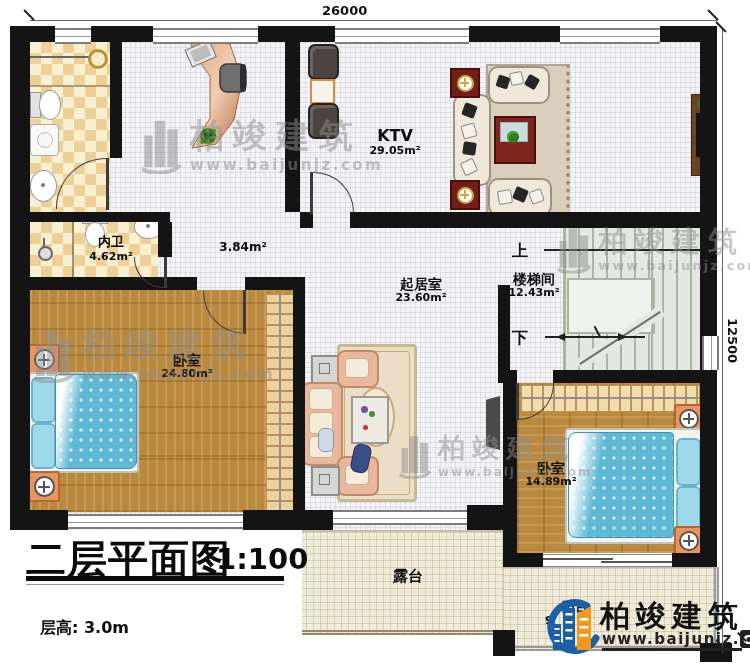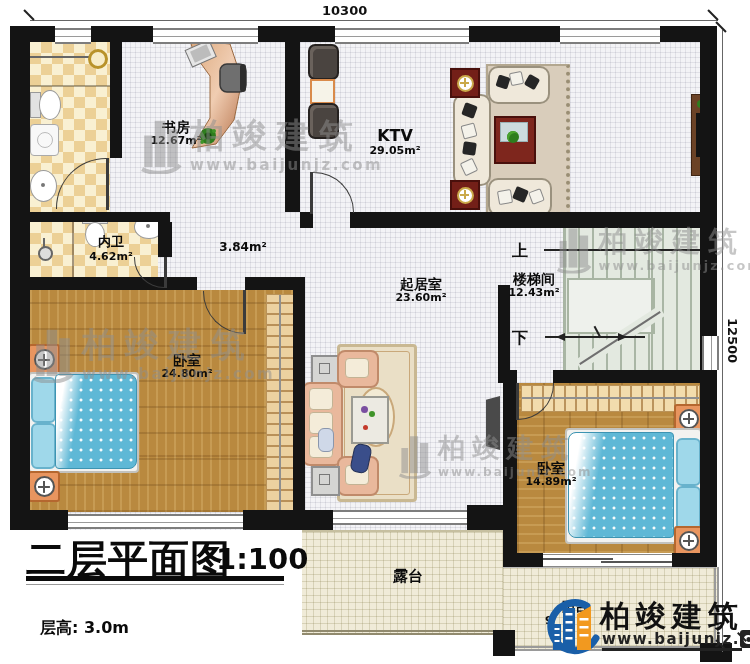--- a/index.html
+++ b/index.html
@@ -262,24 +262,20 @@
   <div class="arc" style="left:517px;top:383px;width:36px;height:36px;border-right-width:1.5px;border-bottom-width:1.5px;border-bottom-right-radius:36px;"></div>
 
   <div class="abs" style="left:512px;top:241px;font-size:16px;font-weight:800;color:#111;">上</div>
   <div class="abs" style="left:544px;top:249px;width:156px;height:2px;background:#222;"></div>
   <div class="abs" style="left:512px;top:328px;font-size:16px;font-weight:800;color:#111;">下</div>
   <div class="abs" style="left:545px;top:336px;width:100px;height:2px;background:#222;"></div>
   <div class="abs" style="left:556px;top:333px;width:0;height:0;border-top:4px solid transparent;border-bottom:4px solid transparent;border-right:9px solid #222;"></div>
   <div class="abs" style="left:618px;top:333px;width:0;height:0;border-top:4px solid transparent;border-bottom:4px solid transparent;border-left:9px solid #222;"></div>
   <div class="abs" style="left:591px;top:331px;width:13px;height:2px;background:#222;transform:rotate(62deg);"></div>
 
-  <div class="rlabel" style="left:136px;top:119px;width:80px;">
-    <div class="rn">书房</div>
-    <div class="ra">12.67m²</div>
-  </div>
   <div class="rlabel" style="left:345px;top:127px;width:100px;">
     <div class="rn" style="font-size:16px;">KTV</div>
     <div class="ra">29.05m²</div>
   </div>
   <div class="rlabel" style="left:76px;top:236px;width:70px;">
     <div class="rn" style="font-size:13px;font-family:Liberation Mono, monospace;">内卫</div>
     <div class="ra">4.62m²</div>
   </div>
   <div class="rlabel" style="left:200px;top:241px;width:86px;">
     <div class="ra" style="font-size:12px;">3.84m²</div>
@@ -301,21 +297,21 @@
     <div class="ra">14.89m²</div>
   </div>
   <div class="rlabel" style="left:368px;top:568px;width:80px;">
     <div class="rn" style="font-size:15px;">露台</div>
   </div>
   <div class="rlabel" style="left:545px;top:600px;width:60px;z-index:4;">
     <div class="rn" style="font-size:13px;">阳台</div>
     <div class="ra" style="text-align:left;">9</div>
   </div>
 
-  <div class="dim" style="left:322px;top:3px;">10300</div>
+  <div class="dim" style="left:322px;top:3px;">26000</div>
   <div class="dimline" style="left:30px;top:20px;width:688px;height:1px;"></div>
   <div class="tick" style="left:22px;top:14px;transform:rotate(45deg);"></div>
   <div class="tick" style="left:706px;top:14px;transform:rotate(45deg);"></div>
   <div class="dimline" style="left:722px;top:30px;width:1px;height:622px;"></div>
   <div class="tick" style="left:714px;top:26px;transform:rotate(45deg);"></div>
   <div class="tick" style="left:714px;top:644px;transform:rotate(45deg);"></div>
   <div class="dim" style="left:702px;top:333px;transform:rotate(90deg);transform-origin:center;width:60px;text-align:center;">12500</div>
 
   <div class="wm" style="left:140px;top:118px;">
     <svg width="42" height="56" viewBox="0 0 40 52">

